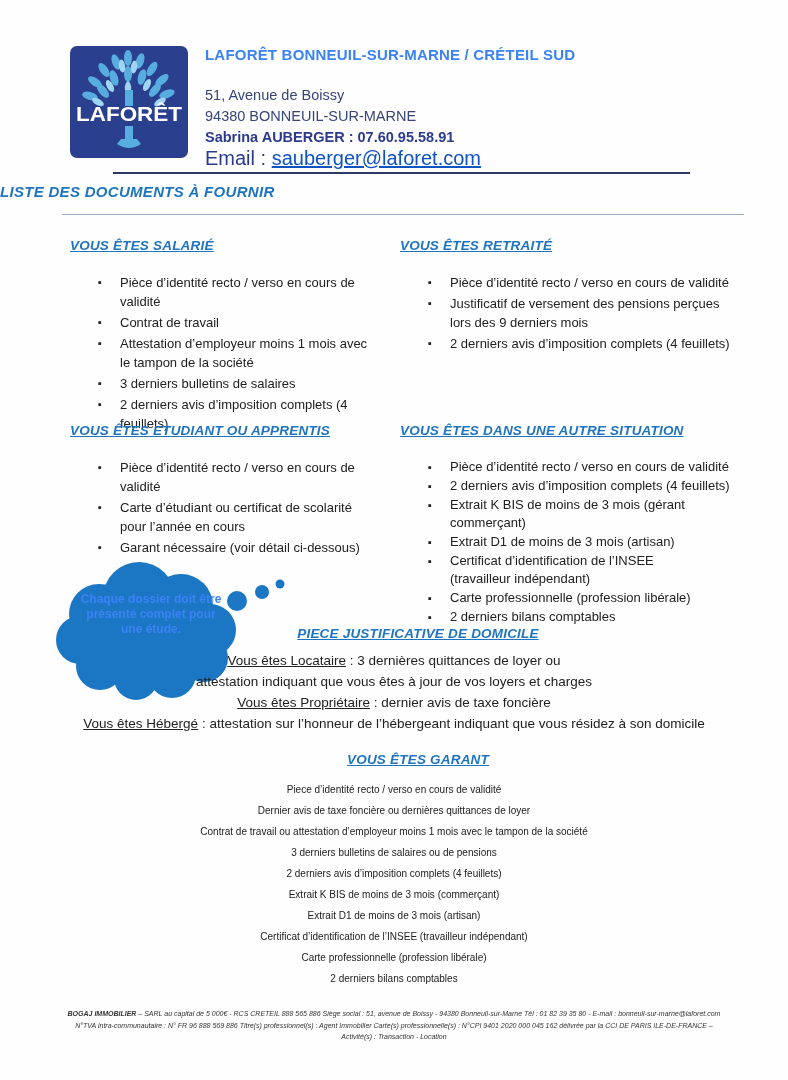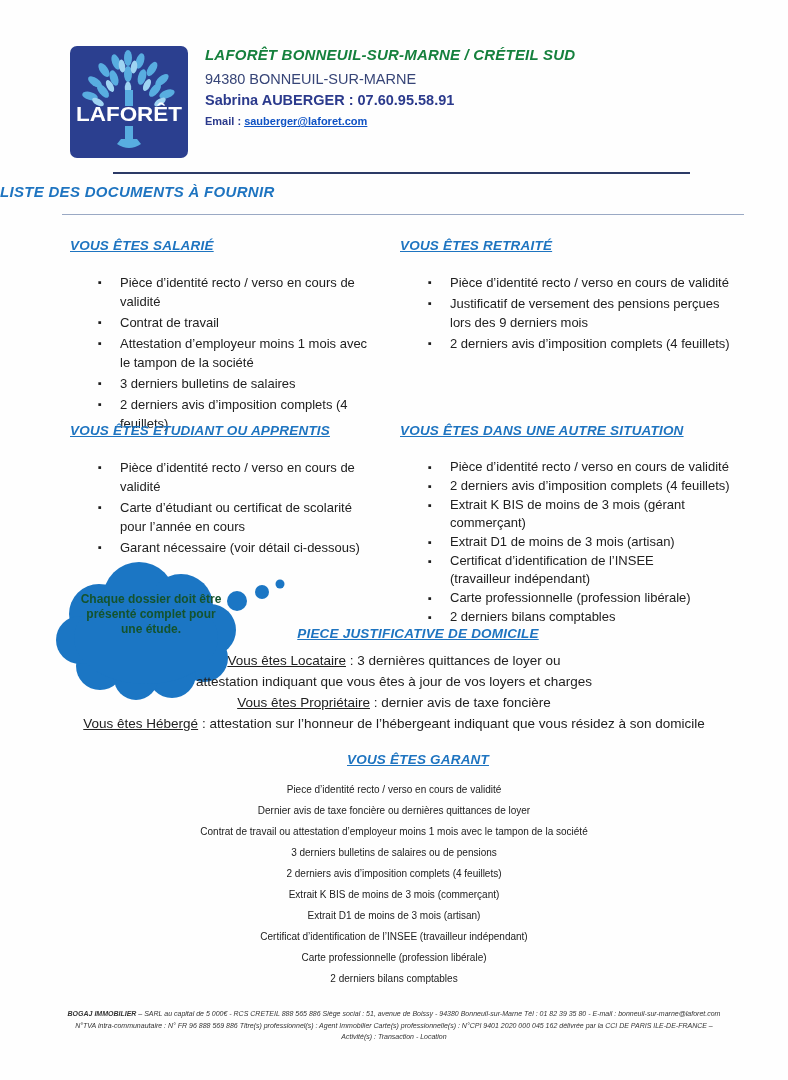--- a/index.html
+++ b/index.html
@@ -6,24 +6,24 @@
   html,body { background:#ffffff; }
   body { font-family:"Liberation Sans","DejaVu Sans",sans-serif; }
   .page {
     position:relative; width:788px; height:1080px; background:#fefefe;
     overflow:hidden; margin:0 auto;
   }
 
   
   .logo-box { position:absolute; left:70px; top:46px; width:118px; height:112px; }
   .hdr-text { position:absolute; left:205px; top:46px; width:520px; color:#2b3a8c; }
-  .agency-name { font-size:15px; font-weight:bold; font-style:italic; color:#15803d; letter-spacing:.2px; margin-bottom:6px; }
+  .agency-name { font-size:15px; font-weight:bold; color:#3b82f6; letter-spacing:.2px; margin-bottom:22px; }
   .addr-line { font-size:14.5px; color:#374577; line-height:21px; }
   .contact-line { font-size:14.5px; font-weight:bold; color:#2b3a8c; line-height:21px; }
-  .email-line { font-size:11px; font-weight:bold; color:#2b3a8c; line-height:21px; }
+  .email-line { font-size:20px; font-weight:normal; color:#2b3a8c; line-height:21px; }
   .email-line a { color:#0f52c4; text-decoration:underline; }
 
   .rule1 { position:absolute; left:113px; top:172px; width:577px; height:2px; background:#2c3a66; }
   .rule2 { position:absolute; left:62px; top:214px; width:682px; height:1px; background:#9aa9c4; }
 
   .doc-title {
     position:absolute; left:0; top:183px; width:788px; text-align:left;
     font-size:15px; font-weight:bold; font-style:italic; color:#1e74c0; letter-spacing:.3px;
   }
 
@@ -46,21 +46,21 @@
   }
   ul.tight li { line-height:18px; margin-bottom:1px; }
   .w270 { max-width:272px; }
   .w320 { max-width:322px; }
 
   
   .bubble { position:absolute; left:44px; top:552px; width:250px; height:170px; }
   .bubble svg { position:absolute; left:0; top:0; }
   .bubble-text {
     position:absolute; left:32px; top:40px; width:150px; text-align:center;
-    color:#14532d; font-weight:bold; font-size:12px; line-height:15px;
+    color:#3b82f6; font-weight:bold; font-size:12px; line-height:15px;
   }
 
   
   .center-head {
     position:absolute; left:0; width:788px; text-align:center;
     font-size:13.5px; font-weight:bold; font-style:italic; color:#1e74c0;
     text-decoration:underline; letter-spacing:.2px;padding-left:48px;
   }
   .domicile-head { top:626px; }
   .domicile-lines { position:absolute; left:0; top:650px; width:788px; text-align:center;
@@ -116,20 +116,21 @@
       <rect x="55" y="44" width="8" height="16" fill="#58ade0"></rect>
       <rect x="55" y="80" width="8" height="20" fill="#58ade0"></rect>
       <path d="M47 98 q12 8 24 0 l-4 -5 h-16 z" fill="#58ade0"></path>
 
       <text x="59" y="75" text-anchor="middle" font-family="Liberation Sans, DejaVu Sans, sans-serif" font-size="20" font-weight="bold" fill="#ffffff" textLength="106" lengthAdjust="spacingAndGlyphs">LAFORÊT</text>
     </svg>
   </div>
 
   <div class="hdr-text">
     <div class="agency-name">LAFORÊT BONNEUIL-SUR-MARNE / CRÉTEIL SUD</div>
+    <div class="addr-line">51, Avenue de Boissy</div>
     <div class="addr-line">94380 BONNEUIL-SUR-MARNE</div>
     <div class="contact-line">Sabrina AUBERGER : 07.60.95.58.91</div>
     <div class="email-line"><span>Email : </span><a href="#">sauberger@laforet.com</a></div>
   </div>
 
   <div class="rule1"></div>
   <div class="doc-title">LISTE DES DOCUMENTS À FOURNIR</div>
   <div class="rule2"></div>
 
   <div class="col-left row1">

